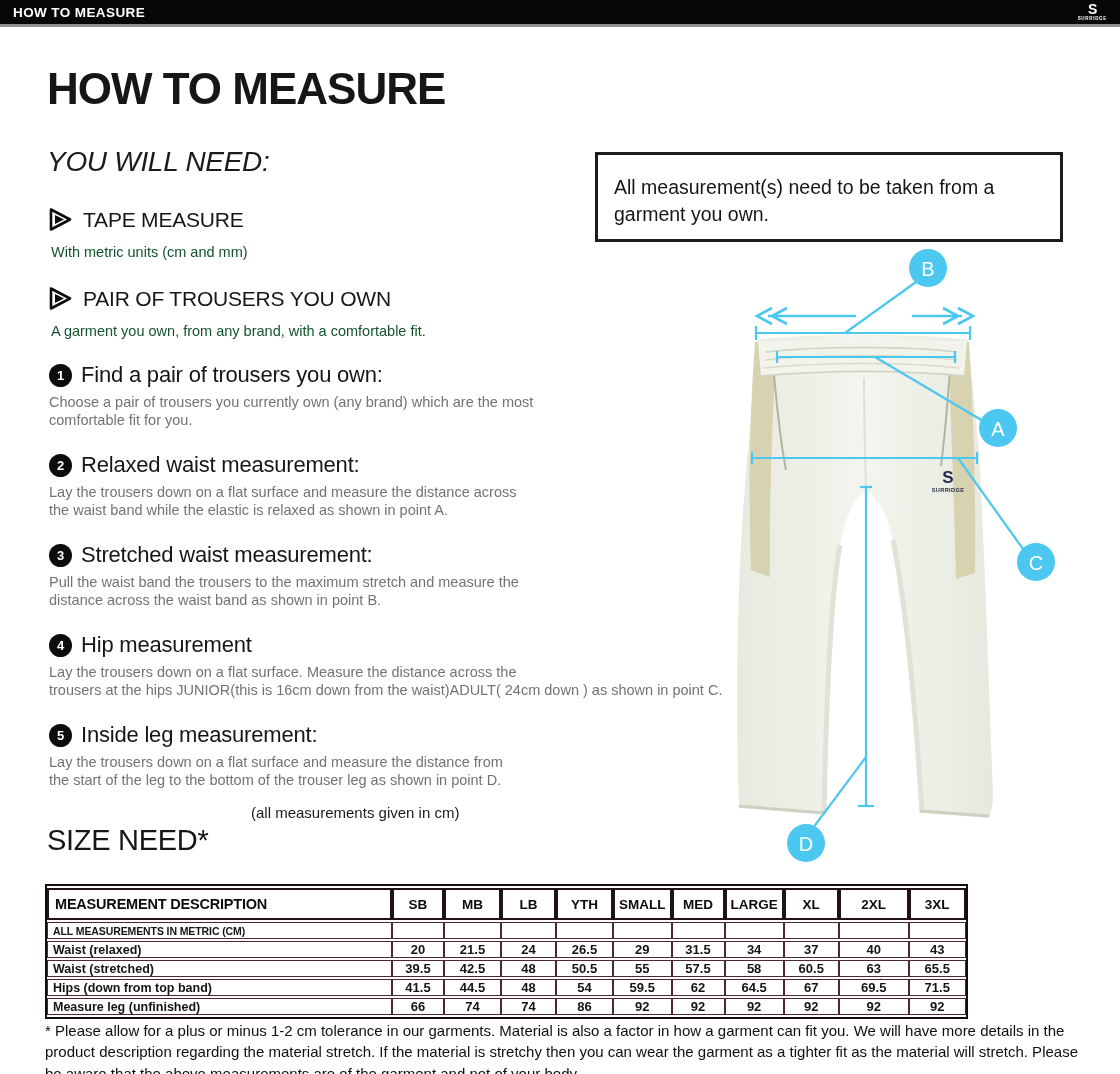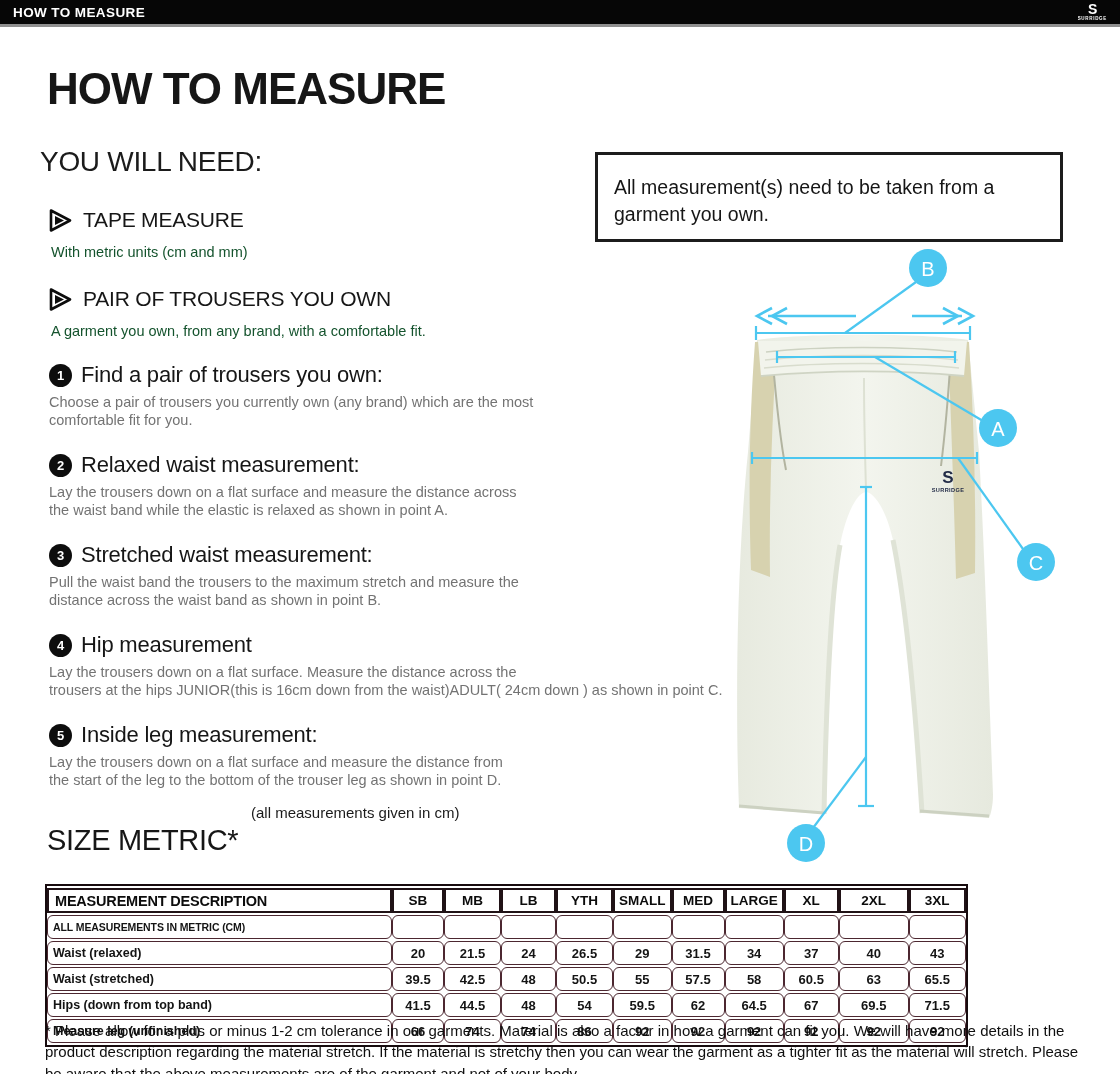--- a/index.html
+++ b/index.html
@@ -19,24 +19,24 @@
     background:#060606;border-bottom:3px solid #8f8f8f;
     display:flex;align-items:center;justify-content:space-between;
     padding:0 13px;box-sizing:border-box;
   }
   .topbar-title{color:#fff;font-size:13.5px;font-weight:700;letter-spacing:.4px;}
   .brand{display:flex;flex-direction:column;align-items:center;line-height:1;margin-top:1px;}
   .brand-s{color:#fff;font-size:14px;font-weight:800;letter-spacing:-.5px;line-height:.9;}
   .brand-word{color:#fff;font-size:4.5px;font-weight:700;letter-spacing:.7px;margin-top:1px;}
   
   .page-title{position:absolute;left:47px;top:64px;font-size:44px;font-weight:600;letter-spacing:-1px;color:#161616;}
-  .ywn-heading{position:absolute;left:40px;top:146px;font-size:28px;font-weight:500;letter-spacing:-.3px;color:#1b1b1b;}
+  .ywn-heading{position:absolute;left:47px;top:146px;font-size:28px;font-weight:500;letter-spacing:-.3px;color:#1b1b1b;font-style:italic;}
   .need-list{position:absolute;left:49px;top:208px;}
   .need-item{margin-bottom:27px;}
-  .need-head{display:flex;align-items:flex-end;gap:11px;}
+  .need-head{display:flex;align-items:flex-start;gap:11px;}
   .need-label{font-size:21px;font-weight:500;letter-spacing:-.2px;color:#161616;}
   .need-note{font-size:14.5px;color:#14532d;margin:12px 0 0 2px;}
   .steps{position:absolute;left:49px;top:362px;}
   .step{margin-bottom:24px;height:66px;}
   .step-head{display:flex;align-items:center;gap:9px;margin-bottom:5px;}
   .step-badge{
     width:23px;height:23px;border-radius:50%;background:#0d0d0d;color:#fff;
     display:inline-flex;align-items:center;justify-content:center;
     font-size:13px;font-weight:700;flex:0 0 auto;
   }
@@ -52,23 +52,23 @@
   .figure{position:absolute;left:690px;top:240px;width:430px;height:640px;}
   
   .sc-heading{position:absolute;left:47px;top:824px;font-size:29px;font-weight:500;letter-spacing:-.3px;color:#161616;}
   .sc-caption{position:absolute;left:251px;top:804px;font-size:15px;color:#1b1b1b;}
   table.size-table{
     position:absolute;left:45px;top:884px;
     border-collapse:separate;border-spacing:0 2px;table-layout:fixed;
     border:2.5px solid var(--tbl-outer);background:#fff;
   }
   .size-table th,.size-table td{box-sizing:border-box;border:1.6px solid var(--tbl-border);padding:0 4px;background:#fff;}
-  .size-table th{border-width:2.2px;border-color:#201216;height:25px;font-size:13.5px;font-weight:700;color:#0c0c0c;text-align:center;}
+  .size-table th{border-width:2.2px;border-color:#201216;height:32px;font-size:13.5px;font-weight:700;color:#0c0c0c;text-align:center;}
   .size-table th.desc{text-align:left;padding-left:6px;font-size:14.5px;letter-spacing:-.2px;}
-  .size-table td{height:24px;font-size:13px;font-weight:700;text-align:center;color:#141414;border-radius:6px;}
+  .size-table td{height:17px;font-size:13px;font-weight:700;text-align:center;color:#141414;}
   .size-table td.rowlabel{text-align:left;padding-left:5px;font-size:12.5px;font-weight:700;}
   .size-table tr.metric td.rowlabel{font-size:10.5px;font-weight:800;letter-spacing:-.1px;}
   
   .footnote{position:absolute;left:45px;top:1020px;width:1045px;font-size:15px;line-height:1.43;color:#0f0f0f;}
 </style>
 </head>
 <body>
 
 <div class="topbar">
   <div class="topbar-title">HOW TO MEASURE</div>
@@ -279,21 +279,21 @@
       <circle cx="1036" cy="562" r="19" fill="#4cc7f0"></circle>
       <text x="1036" y="563" font-size="20" fill="#fff" text-anchor="middle" dominant-baseline="central">C</text>
     </g>
     <g>
       <circle cx="806" cy="843" r="19" fill="#4cc7f0"></circle>
       <text x="806" y="844" font-size="20" fill="#fff" text-anchor="middle" dominant-baseline="central">D</text>
     </g>
   </g>
 </svg>
 
-<div class="sc-heading">SIZE METRIC*</div>
+<div class="sc-heading">SIZE NEED*</div>
 <div class="sc-caption">(all measurements given in cm)</div>
 
 <table class="size-table">
   <colgroup>
     <col style="width:345px">
       <col style="width:52px">
       <col style="width:57px">
       <col style="width:55px">
     <col style="width:57px">
       <col style="width:57px">

